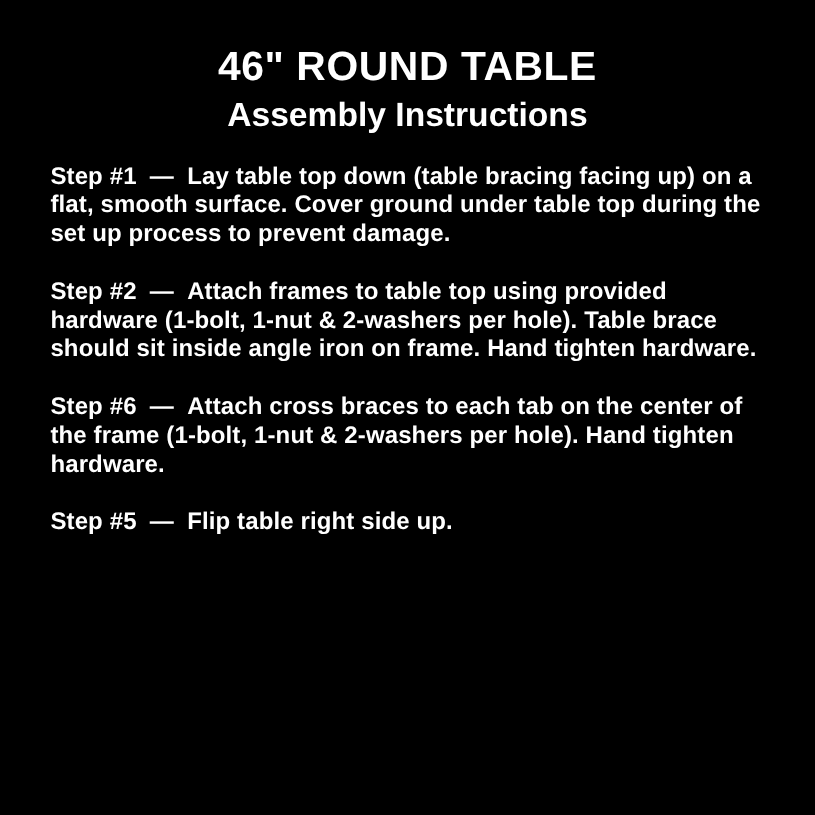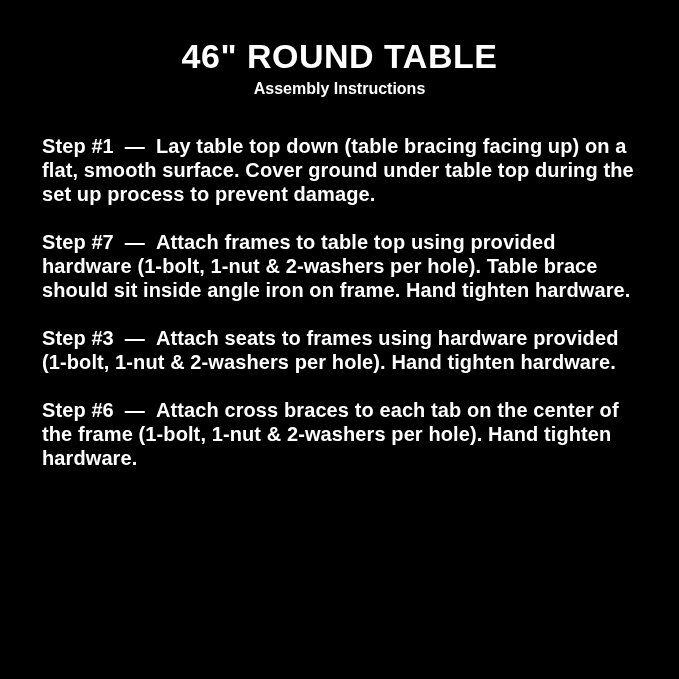--- a/index.html
+++ b/index.html
@@ -22,51 +22,51 @@
     padding-top: 38px;
     text-align: center;
   }
   .title {
     font-size: 34px;
     line-height: 1.1;
     letter-spacing: 0.5px;
     margin: 0;
   }
   .subtitle {
-    font-size: 16px;
+    font-size: 28px;
     line-height: 1.2;
     margin: 4px 0 0 0;
   }
   .steps {
     padding: 22px 36px 0 42px;
   }
   .step {
     font-size: 20px;
     line-height: 1.2;
-    margin: 13px 0 24px 0;
+    margin: 0 0 24px 0;
     letter-spacing: 0.1px;
   }
   .step-sep {
     display: inline-block;
     margin: 0 11px;
   }
 </style>
 </head>
 <body>
 
 <div class="page">
   <div class="header">
     <h1 class="title">46" ROUND TABLE</h1>
     <h2 class="subtitle">Assembly Instructions</h2>
   </div>
 
   <div class="steps">
     <p class="step"><span>Step #1</span><span class="step-sep">—</span><span>Lay table top down (table bracing facing up) on a flat, smooth surface. Cover ground under table top during the set up process to prevent damage.</span></p>
 
-    <p class="step"><span>Step #7</span><span class="step-sep">—</span><span>Attach frames to table top using provided hardware (1-bolt, 1-nut &amp; 2-washers per hole). Table brace should sit inside angle iron on frame. Hand tighten hardware.</span></p>
+    <p class="step"><span>Step #2</span><span class="step-sep">—</span><span>Attach frames to table top using provided hardware (1-bolt, 1-nut &amp; 2-washers per hole). Table brace should sit inside angle iron on frame. Hand tighten hardware.</span></p>
 
-    <p class="step"><span>Step #3</span><span class="step-sep">—</span><span>Attach seats to frames using hardware provided (1-bolt, 1-nut &amp; 2-washers per hole). Hand tighten hardware.</span></p>
 
     <p class="step"><span>Step #6</span><span class="step-sep">—</span><span>Attach cross braces to each tab on the center of the frame (1-bolt, 1-nut &amp; 2-washers per hole). Hand tighten hardware.</span></p>
 
+    <p class="step"><span>Step #5</span><span class="step-sep">—</span><span>Flip table right side up.</span></p>
 
   </div>
 </div>
 
 </body></html>

